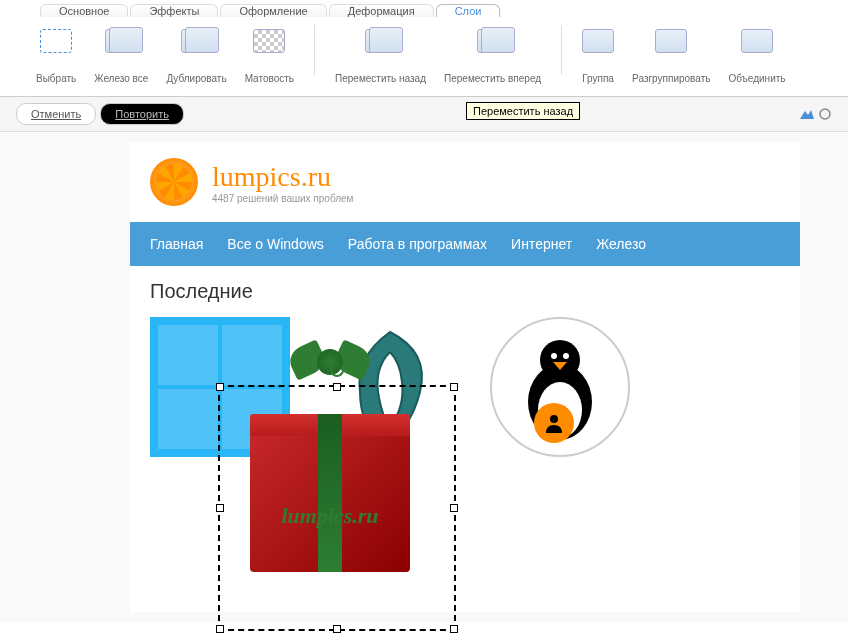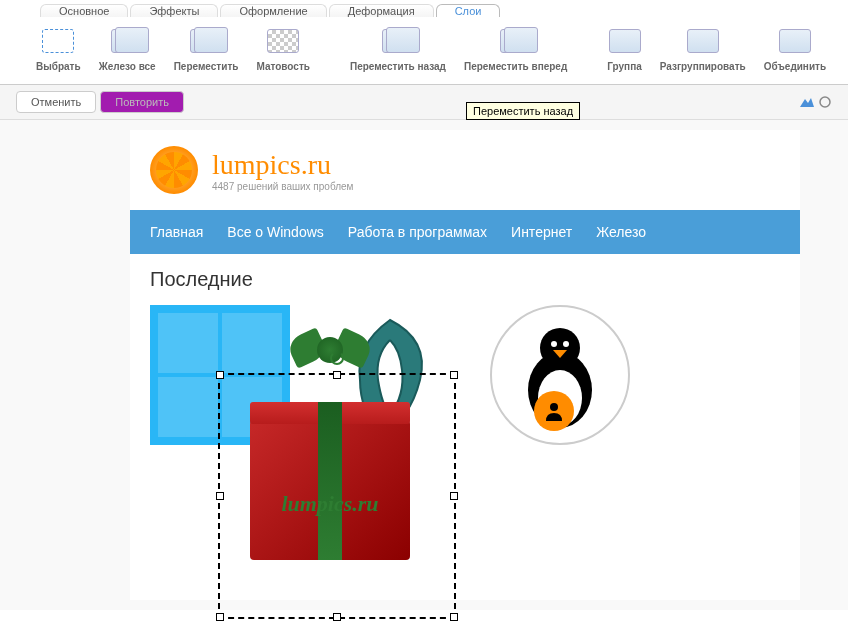--- a/index.html
+++ b/index.html
@@ -3,30 +3,30 @@
 <meta charset="utf-8">
 <style>
 * { margin: 0; padding: 0; box-sizing: border-box; font-family: Arial, sans-serif; }
 body { width: 848px; height: 644px; background: #fff; overflow: hidden; position: relative; }
 
 .tabs { display: flex; padding: 4px 40px 0; background: #fff; gap: 2px; }
 .tab { padding: 0 18px; font-size: 11px; color: #555; border: 1px solid #ddd; border-bottom: none; border-radius: 6px 6px 0 0; background: linear-gradient(#fff, #f5f5f5); cursor: pointer; }
 .tab.active { background: #fff; color: #4a90d9; border-color: #bbb; }
 
 .ribbon { display: flex; padding: 8px 30px; border-bottom: 1px solid #ccc; background: #fff; gap: 6px; align-items: flex-start; }
-.rbtn { display: flex; flex-direction: column; align-items: center; gap: 8px; padding: 4px 6px; cursor: pointer; font-weight: bold; }
+.rbtn { display: flex; flex-direction: column; align-items: center; gap: 20px; padding: 4px 6px; cursor: pointer; }
 .rbtn-icon { width: 32px; height: 24px; background: linear-gradient(#e8f0f8, #d0e0f0); border: 1px solid #aac; border-radius: 3px; position: relative; }
 .rbtn-icon.sel { background: #fff; border: 1px dashed #4a90d9; }
 .rbtn-icon.stack::after { content:''; position:absolute; width:32px; height:24px; background:linear-gradient(#e8f0f8,#d0e0f0); border:1px solid #aac; border-radius:3px; top:-3px; left:3px; }
 .rbtn-label { font-size: 10px; color: #666; white-space: nowrap; }
 .rsep { width: 1px; height: 50px; background: #ddd; margin: 0 8px; }
 
 .secondbar { display: flex; align-items: center; padding: 6px 16px; background: #f5f5f5; border-bottom: 1px solid #ddd; }
-.undo-btn { padding: 4px 14px; font-size: 11px; border: 1px solid #ccc; border-radius: 4px; background: #fff; color: #555; cursor: pointer; }
-.undo-btn.disabled { color: #bbb; background: #a21caf; }
+.undo-btn { padding: 4px 14px; font-size: 11px; border: 1px solid #ccc; border-radius: 10px; background: #fff; color: #555; cursor: pointer; text-decoration: underline; }
+.undo-btn.disabled { color: #bbb; background: #000000; }
 .zoom-icons { margin-left: auto; display: flex; gap: 4px; align-items: center; }
 .zoom-tri { width: 14px; height: 10px; }
 
 .canvas { position: relative; width: 100%; height: 490px; background: #f9f9f9; }
 .page { position: absolute; left: 130px; top: 10px; width: 670px; height: 470px; background: #fff; }
 
 .logo-row { display: flex; align-items: center; gap: 14px; padding: 16px 20px; }
 .orange-logo { width: 48px; height: 48px; border-radius: 50%; background: radial-gradient(circle, #ffb347 30%, #ff8c00 70%); position: relative; }
 .orange-logo::after { content:''; position:absolute; inset:6px; border-radius:50%; background: repeating-conic-gradient(#ffa500 0 30deg, #ff8c00 30deg 60deg); }
 .site-title { font-size: 28px; color: #ff8c00; font-family: serif; }
@@ -80,21 +80,21 @@
   <div class="rbtn">
       <div class="rbtn-icon sel"></div>
       <span class="rbtn-label">Выбрать</span>
     </div>
   <div class="rbtn">
       <div class="rbtn-icon stack"></div>
       <span class="rbtn-label">Железо все</span>
     </div>
   <div class="rbtn">
       <div class="rbtn-icon stack"></div>
-      <span class="rbtn-label">Переместить</span>
+      <span class="rbtn-label">Дублировать</span>
     </div>
   <div class="rbtn">
       <div class="rbtn-icon" style="background:repeating-conic-gradient(#ccc 0 25%,#fff 0 50%) 0 0/8px 8px"></div>
       <span class="rbtn-label">Матовость</span>
     </div>
   <div class="rsep"></div>
   <div class="rbtn">
       <div class="rbtn-icon stack"></div>
       <span class="rbtn-label">Переместить назад</span>
     </div>

